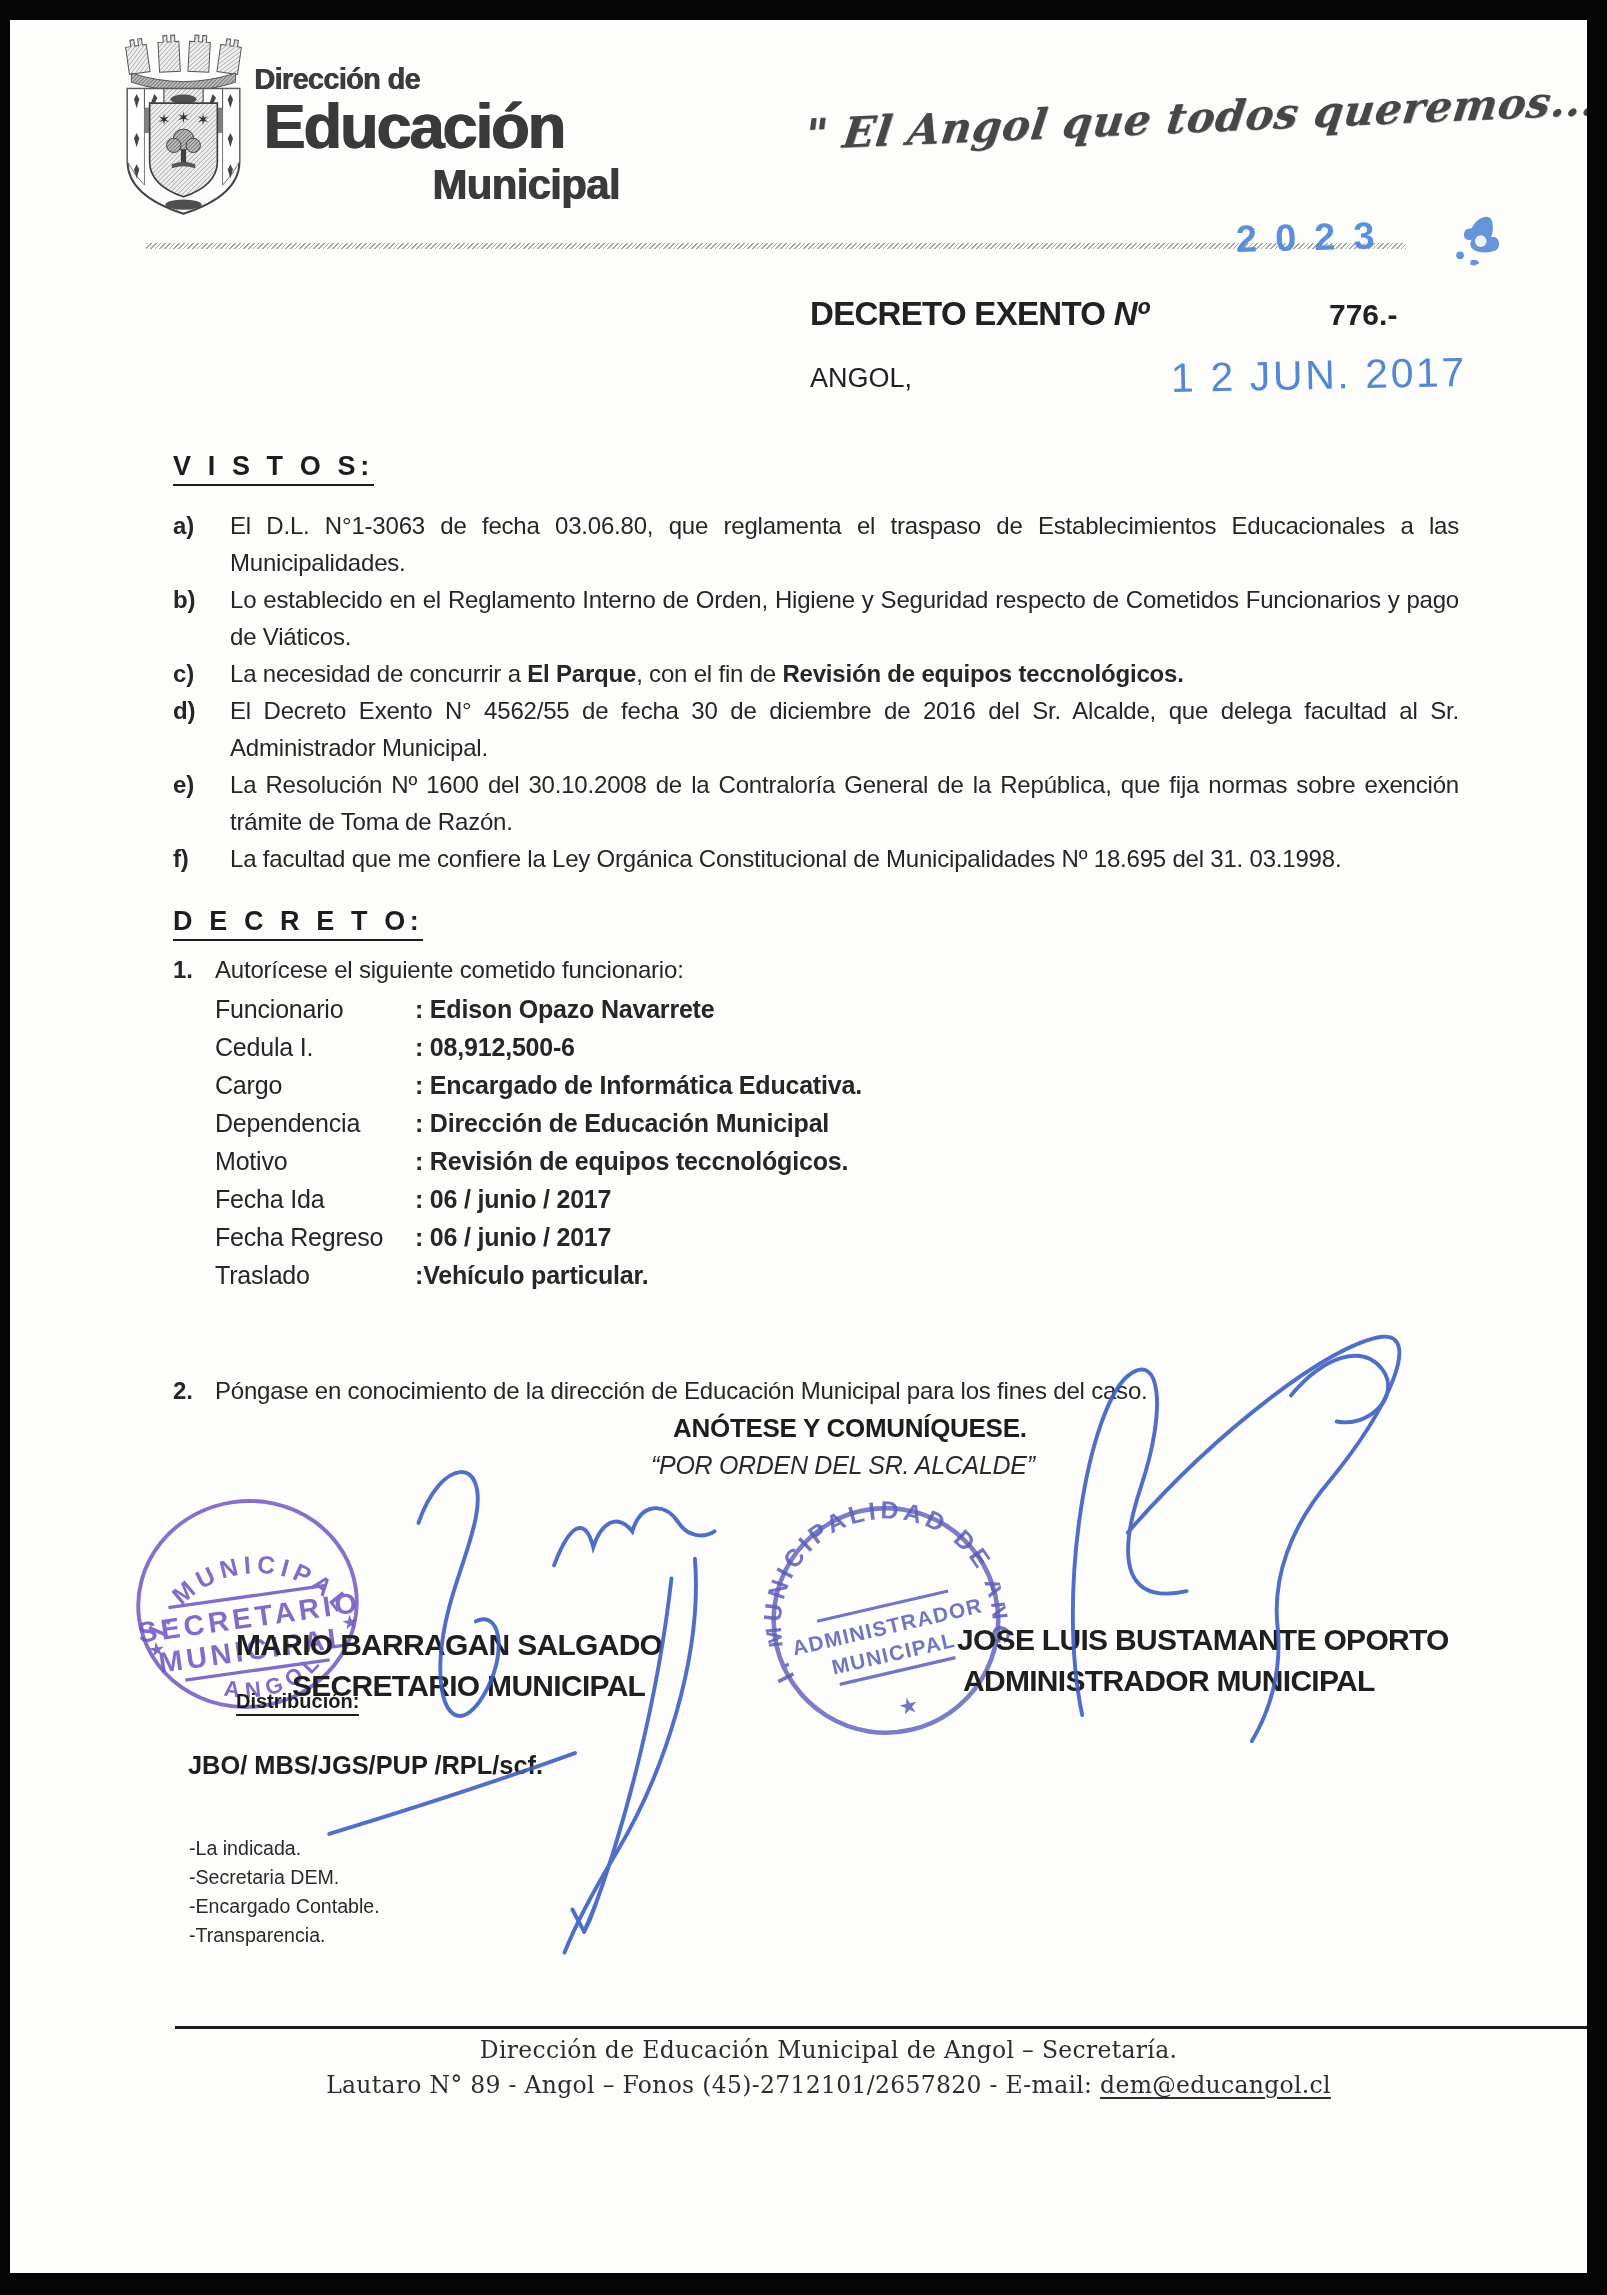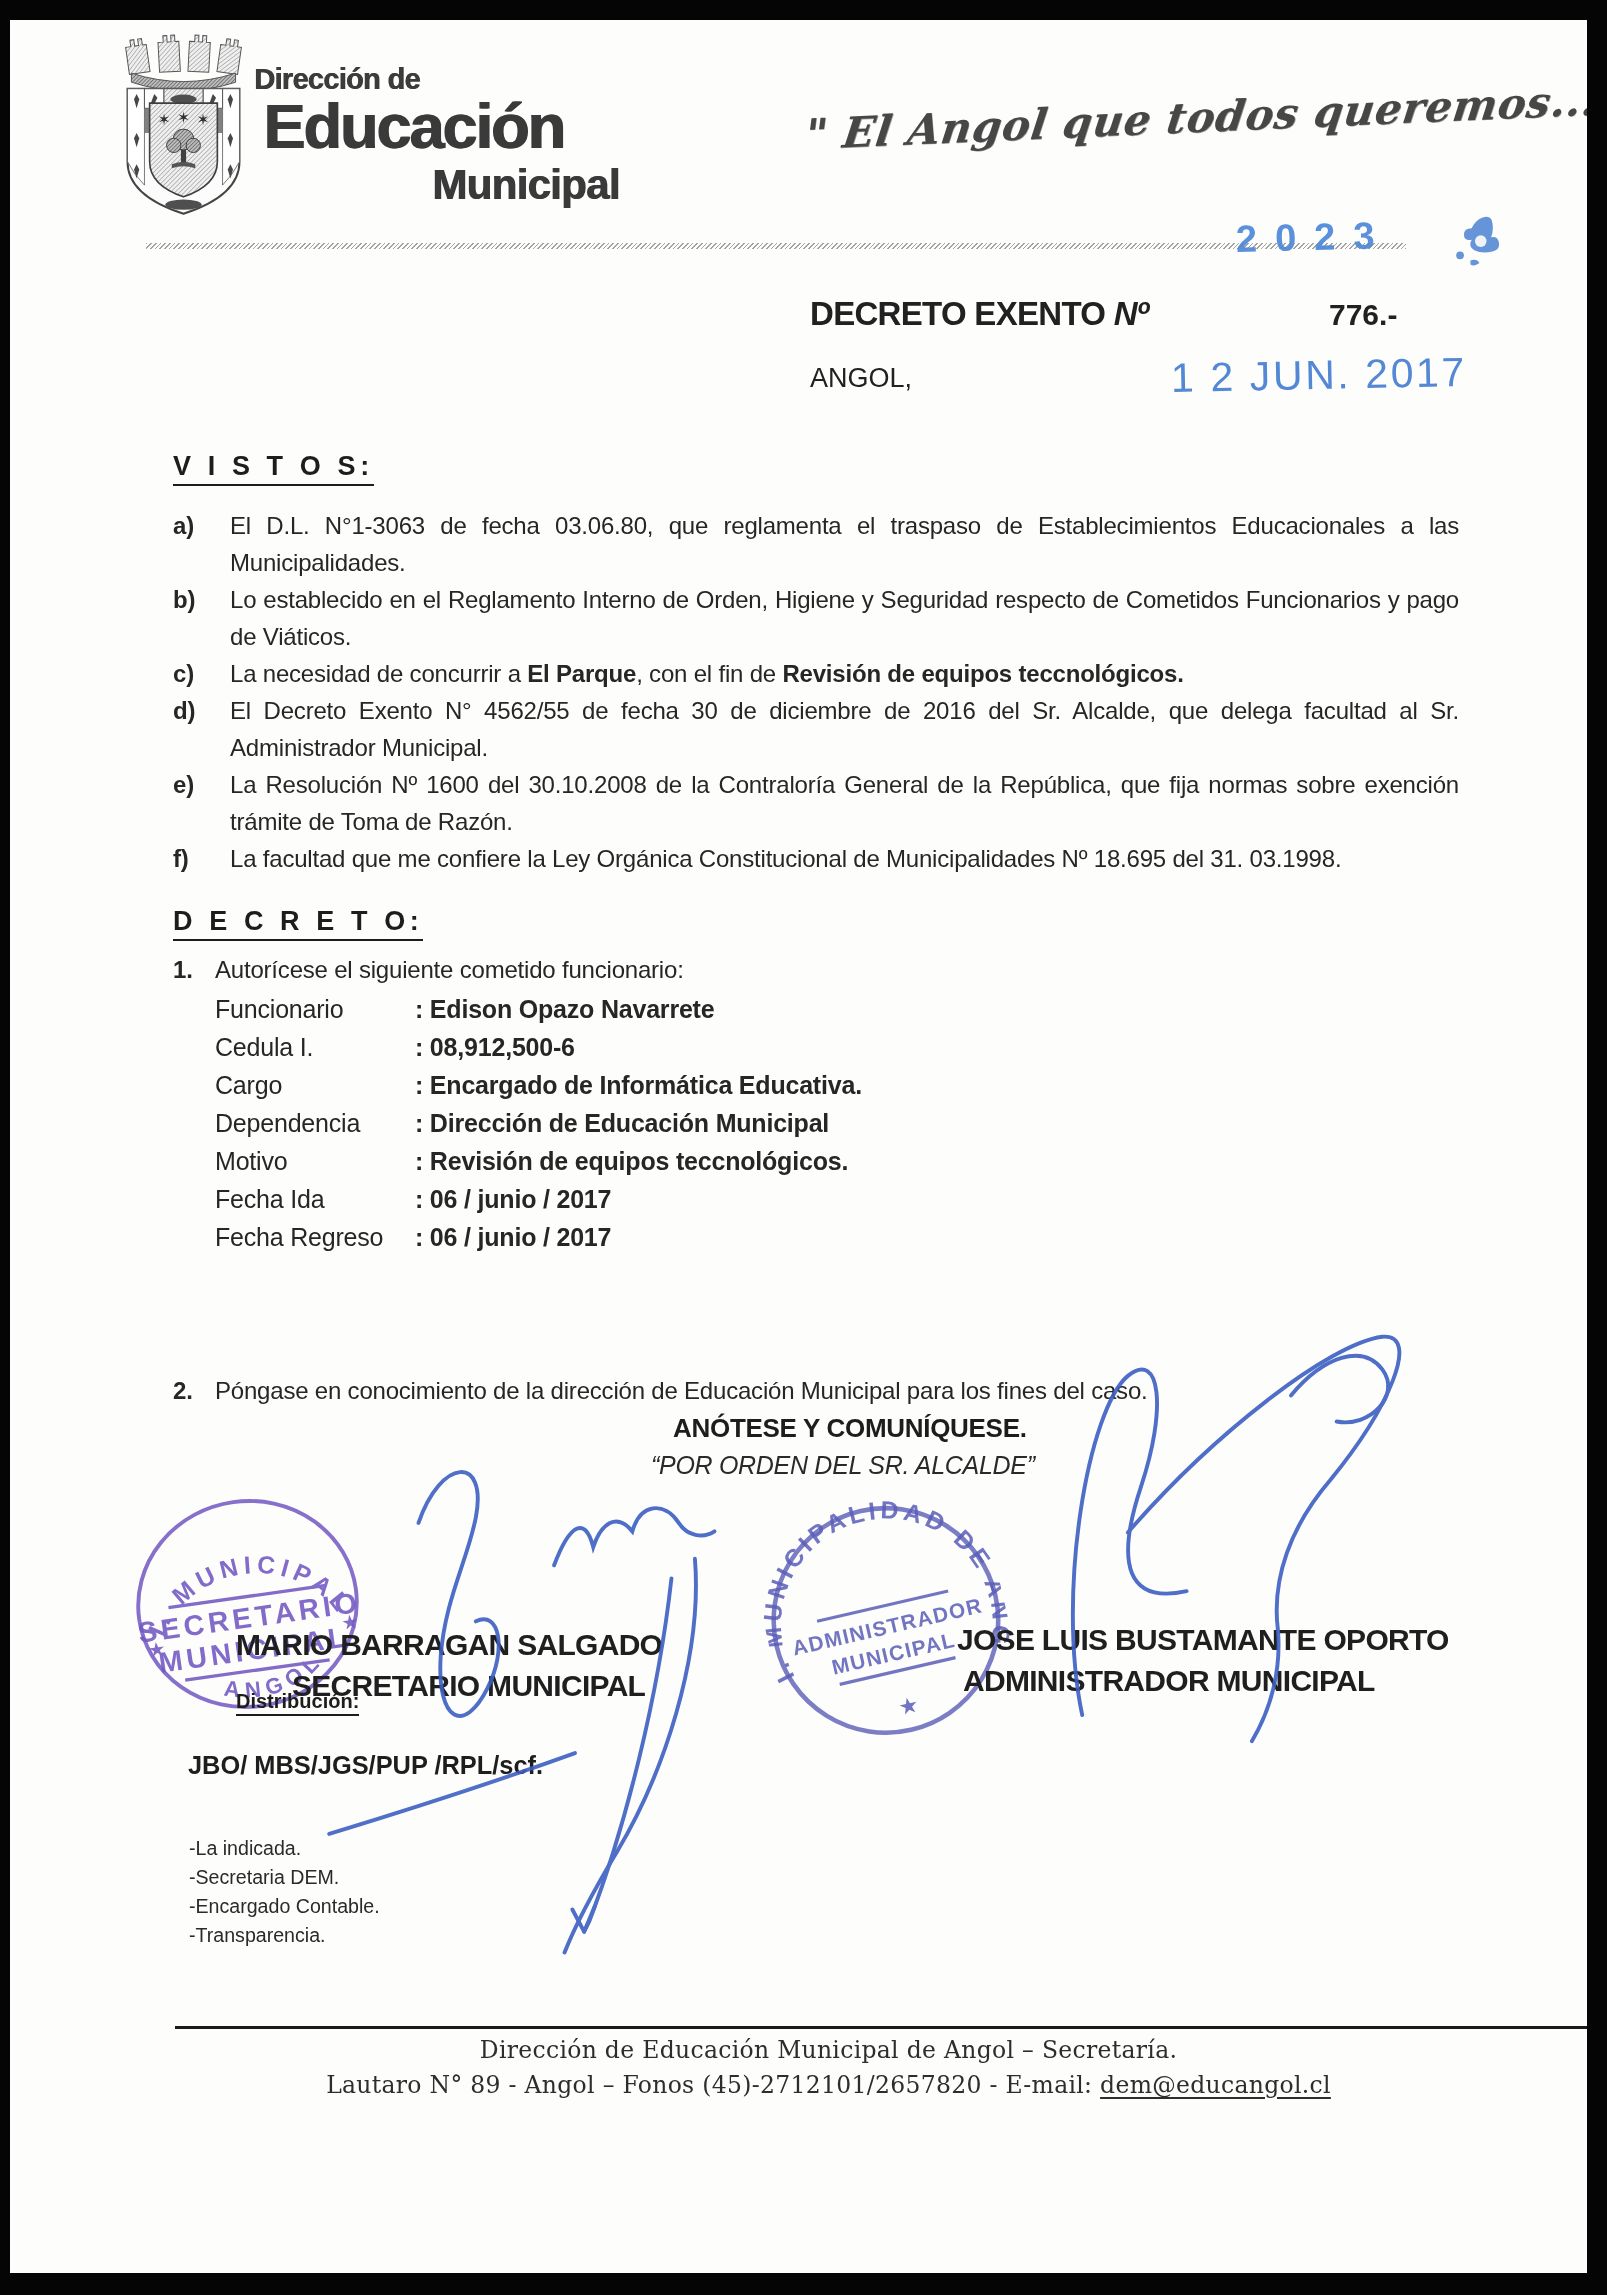--- a/index.html
+++ b/index.html
@@ -238,20 +238,24 @@
         <div class="f-value">: Revisión de equipos teccnológicos.</div>
       </div>
     <div class="f-row">
         <div class="f-label">Fecha Ida</div>
         <div class="f-value">: 06 / junio / 2017</div>
       </div>
     <div class="f-row">
         <div class="f-label">Fecha Regreso</div>
         <div class="f-value">: 06 / junio / 2017</div>
       </div>
+    <div class="f-row">
+        <div class="f-label">Traslado</div>
+        <div class="f-value">:Vehículo particular.</div>
+      </div>
   </div>
 
   <div class="abs item2">
     <div class="num-row">
       <div class="num">2.</div>
       <div>Póngase en conocimiento de la dirección  de Educación Municipal para los fines del caso.</div>
     </div>
   </div>
 
   <div class="abs anotese">ANÓTESE Y COMUNÍQUESE.</div>

